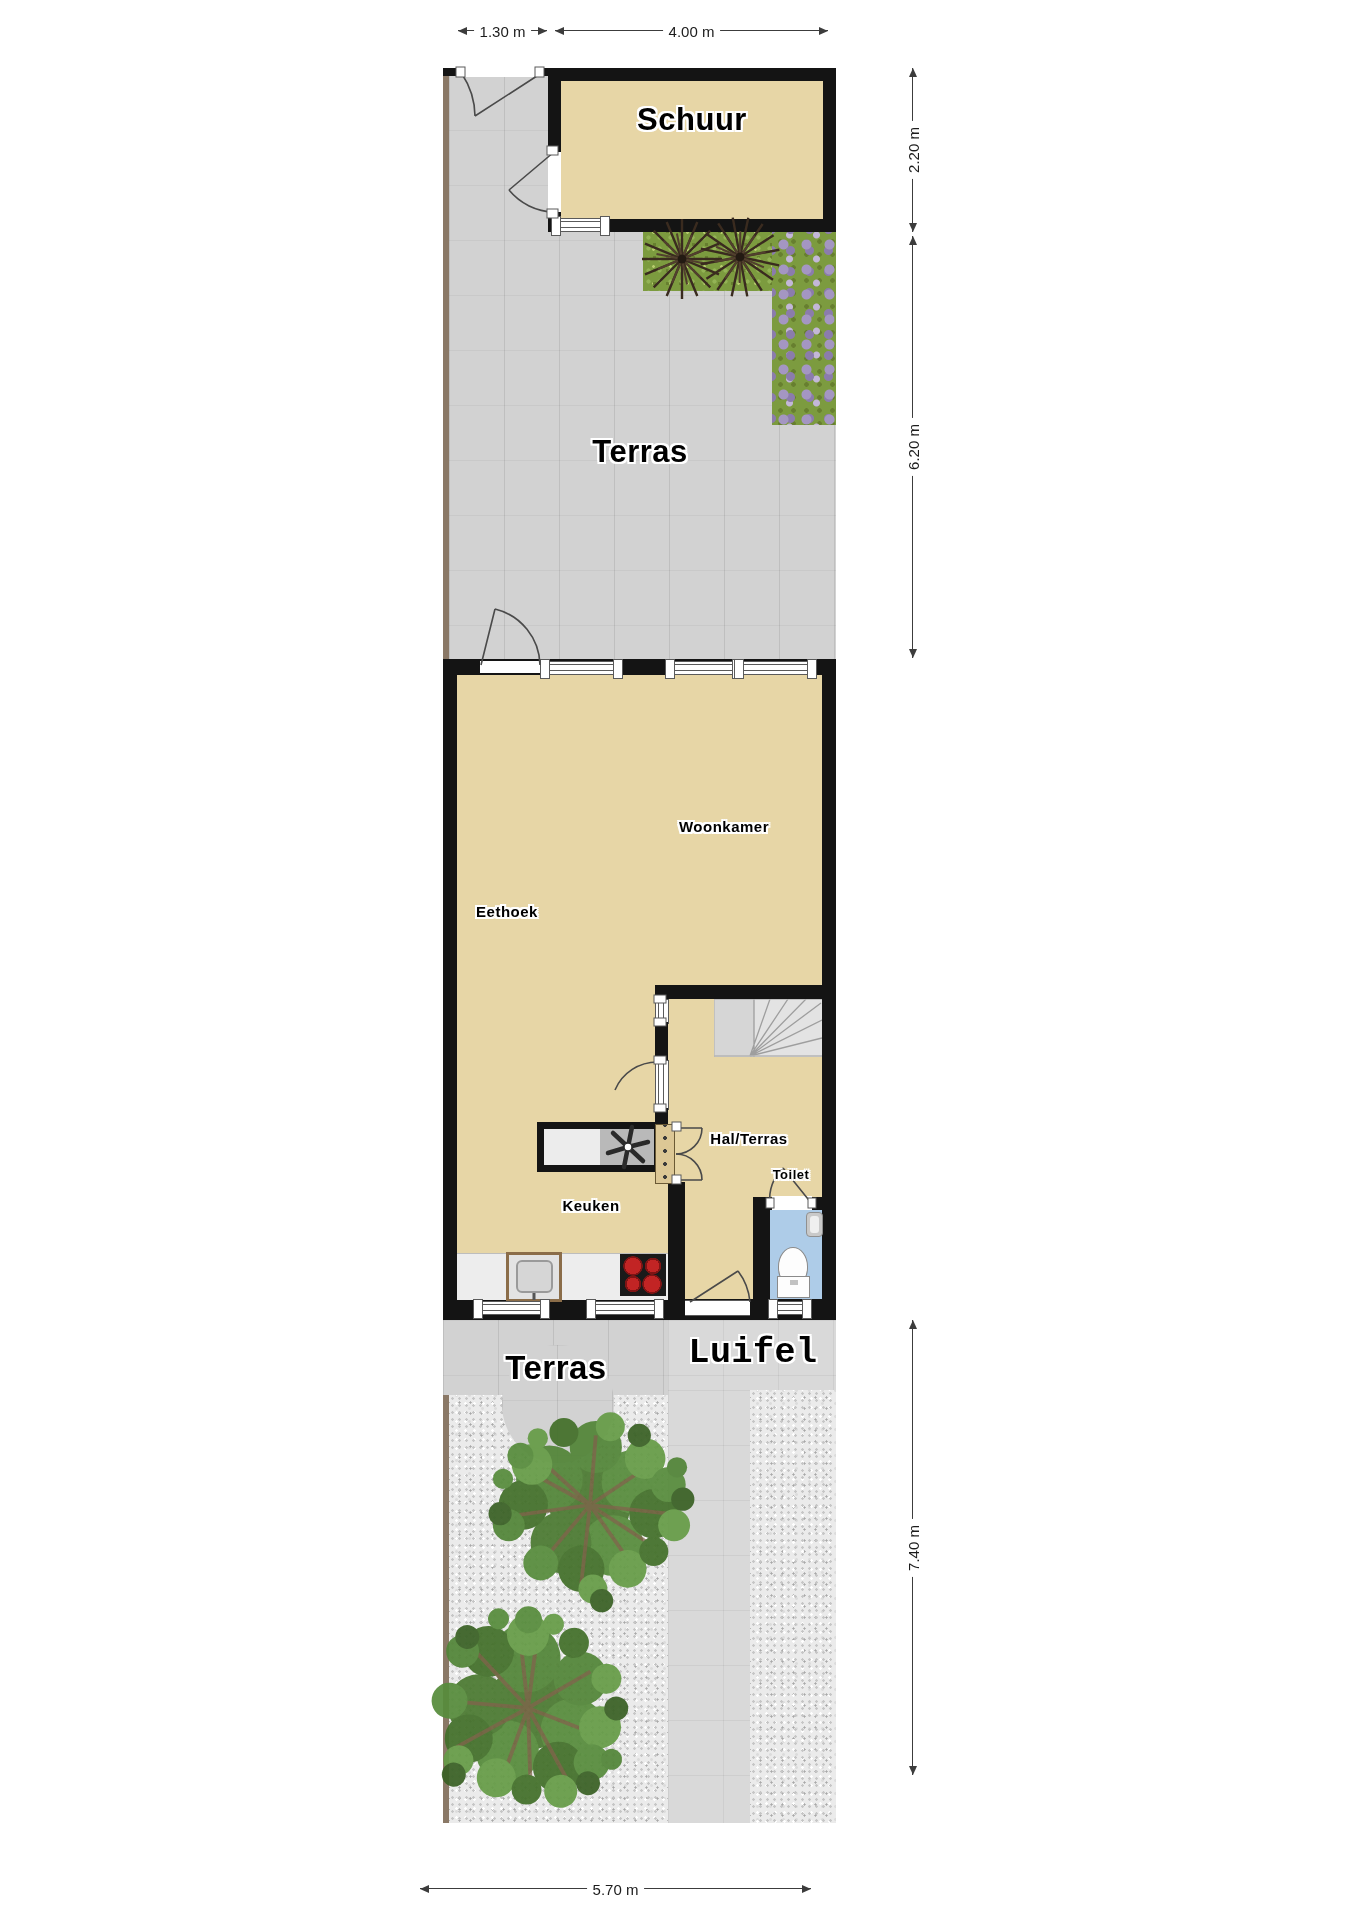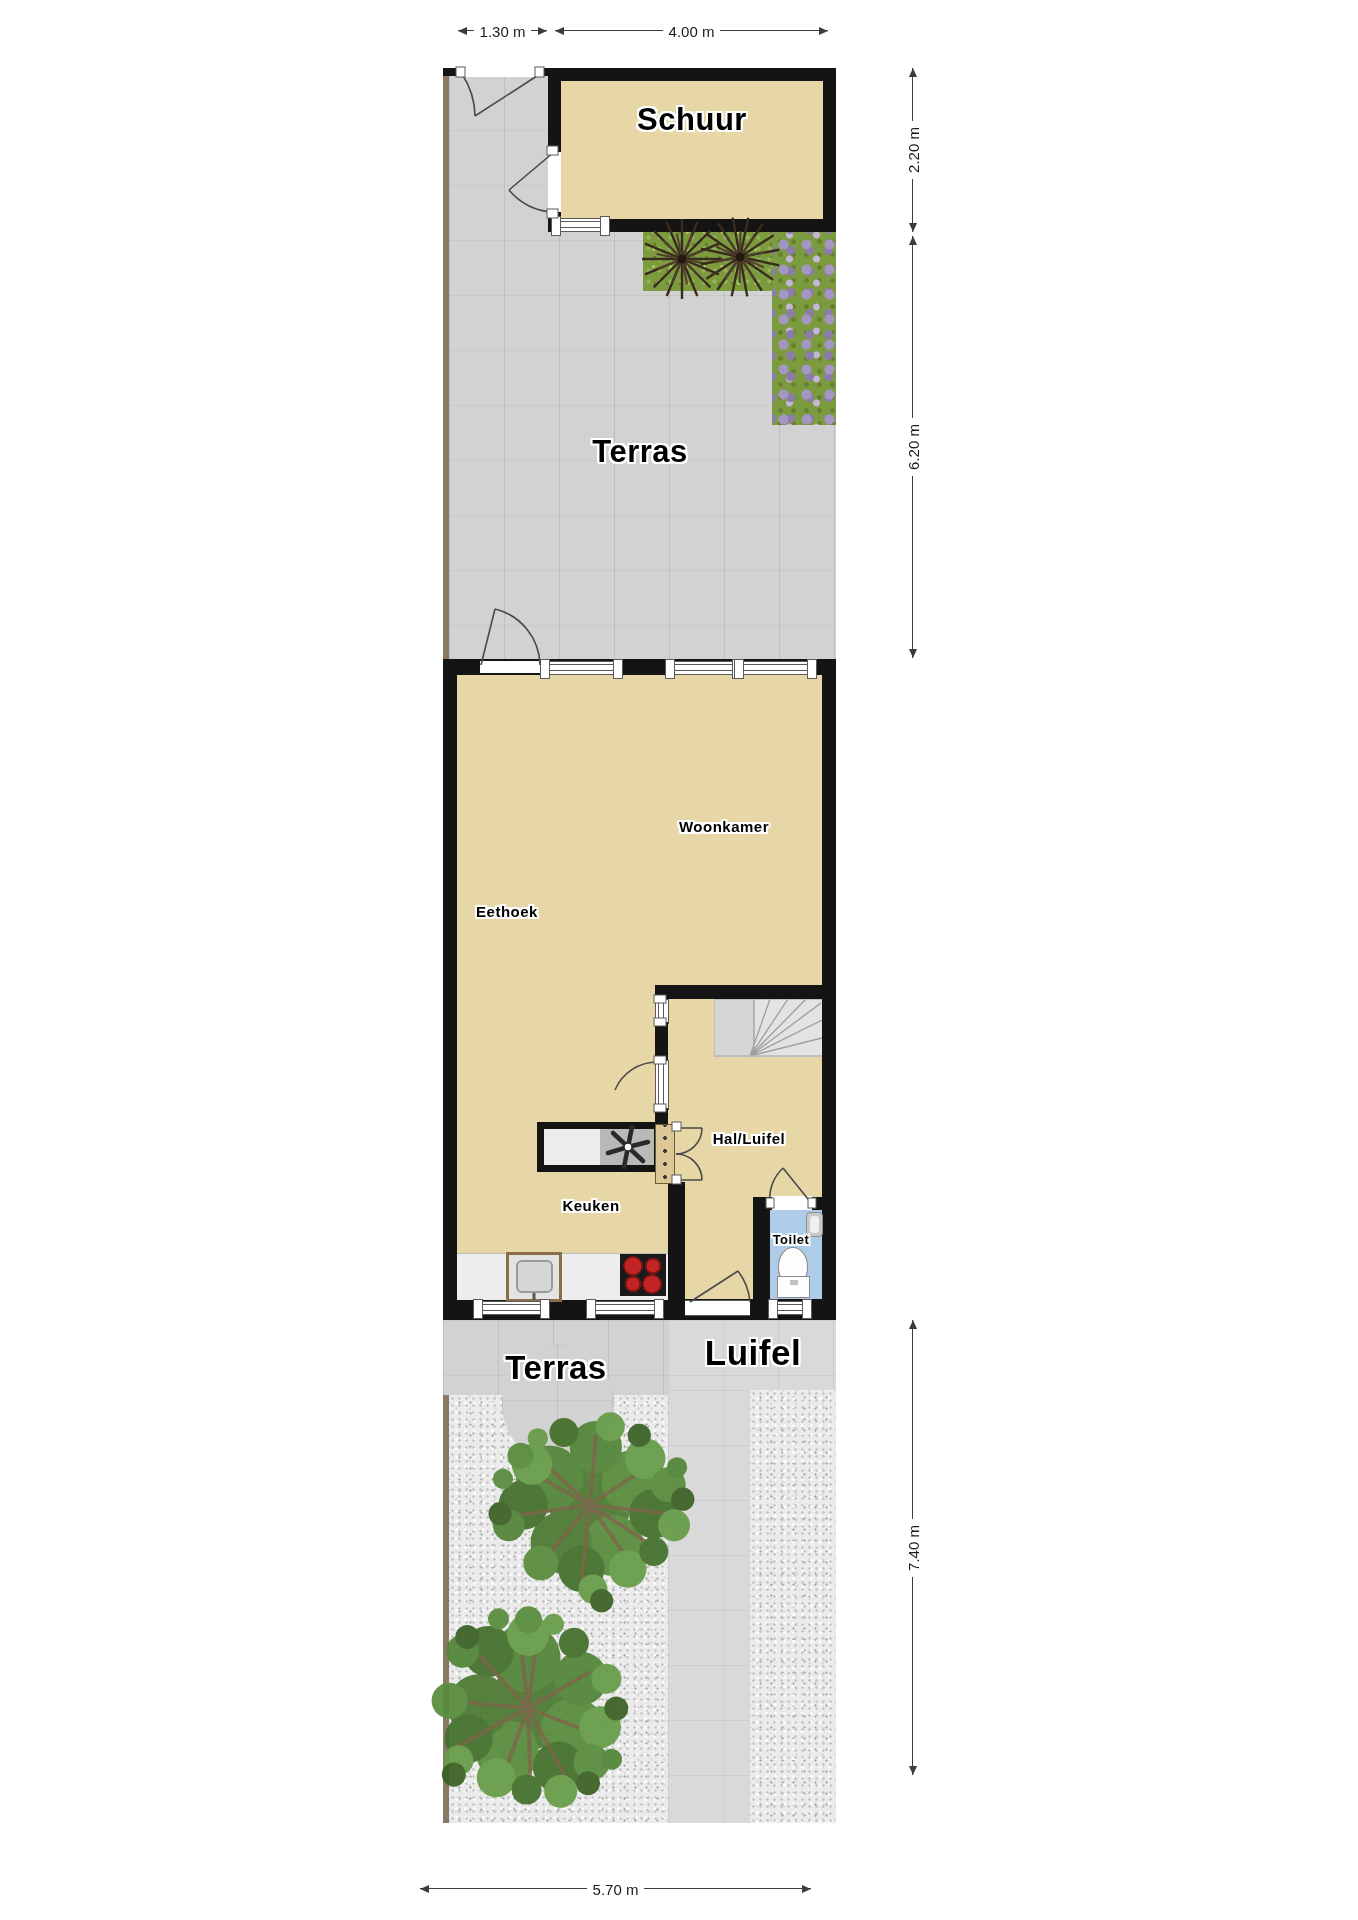--- a/index.html
+++ b/index.html
@@ -251,25 +251,25 @@
     <use href="#spiky-proto" transform="translate(740,257) rotate(12)"></use>
 
     <use href="#tree-proto" transform="translate(590,1505) scale(1.45)"></use>
     <use href="#tree-proto" transform="translate(528,1708) scale(1.5) rotate(55)"></use>
   </svg>
 
   <div class="room-label lbl-lg" style="left:692px;top:120px;text-align:center;">Schuur</div>
   <div class="room-label lbl-lg" style="left:640px;top:452px;">Terras</div>
   <div class="room-label lbl-sm" style="left:705px;top:826px;padding-left:38px;">Woonkamer</div>
   <div class="room-label lbl-sm" style="left:507px;top:911px;">Eethoek</div>
-  <div class="room-label lbl-sm" style="left:749px;top:1138px;">Hal/Luifel</div>
+  <div class="room-label lbl-sm" style="left:749px;top:1138px;">Hal/Terras</div>
   <div class="room-label lbl-sm" style="left:569px;top:1205px;padding-left:44px;">Keuken</div>
-  <div class="room-label lbl-xs" style="left:791px;top:1239px;">Toilet</div>
+  <div class="room-label lbl-xs" style="left:791px;top:1174px;">Toilet</div>
   <div class="room-label lbl-xl" style="left:556px;top:1368px;font-size:33px;">Terras</div>
-  <div class="room-label lbl-xl" style="left:753px;top:1353px;">Luifel</div>
+  <div class="room-label lbl-xl" style="left:753px;top:1353px;font-family:Liberation Mono, monospace;">Luifel</div>
 
   <div class="dim-h" style="left:458px;top:30px;width:89px;">
     <span class="ah-l"></span>
     <span class="ah-r"></span>
     <span class="dim-label">1.30 m</span>
   </div>
   <div class="dim-h" style="left:555px;top:30px;width:273px;">
     <span class="ah-l"></span>
     <span class="ah-r"></span>
     <span class="dim-label">4.00 m</span>

